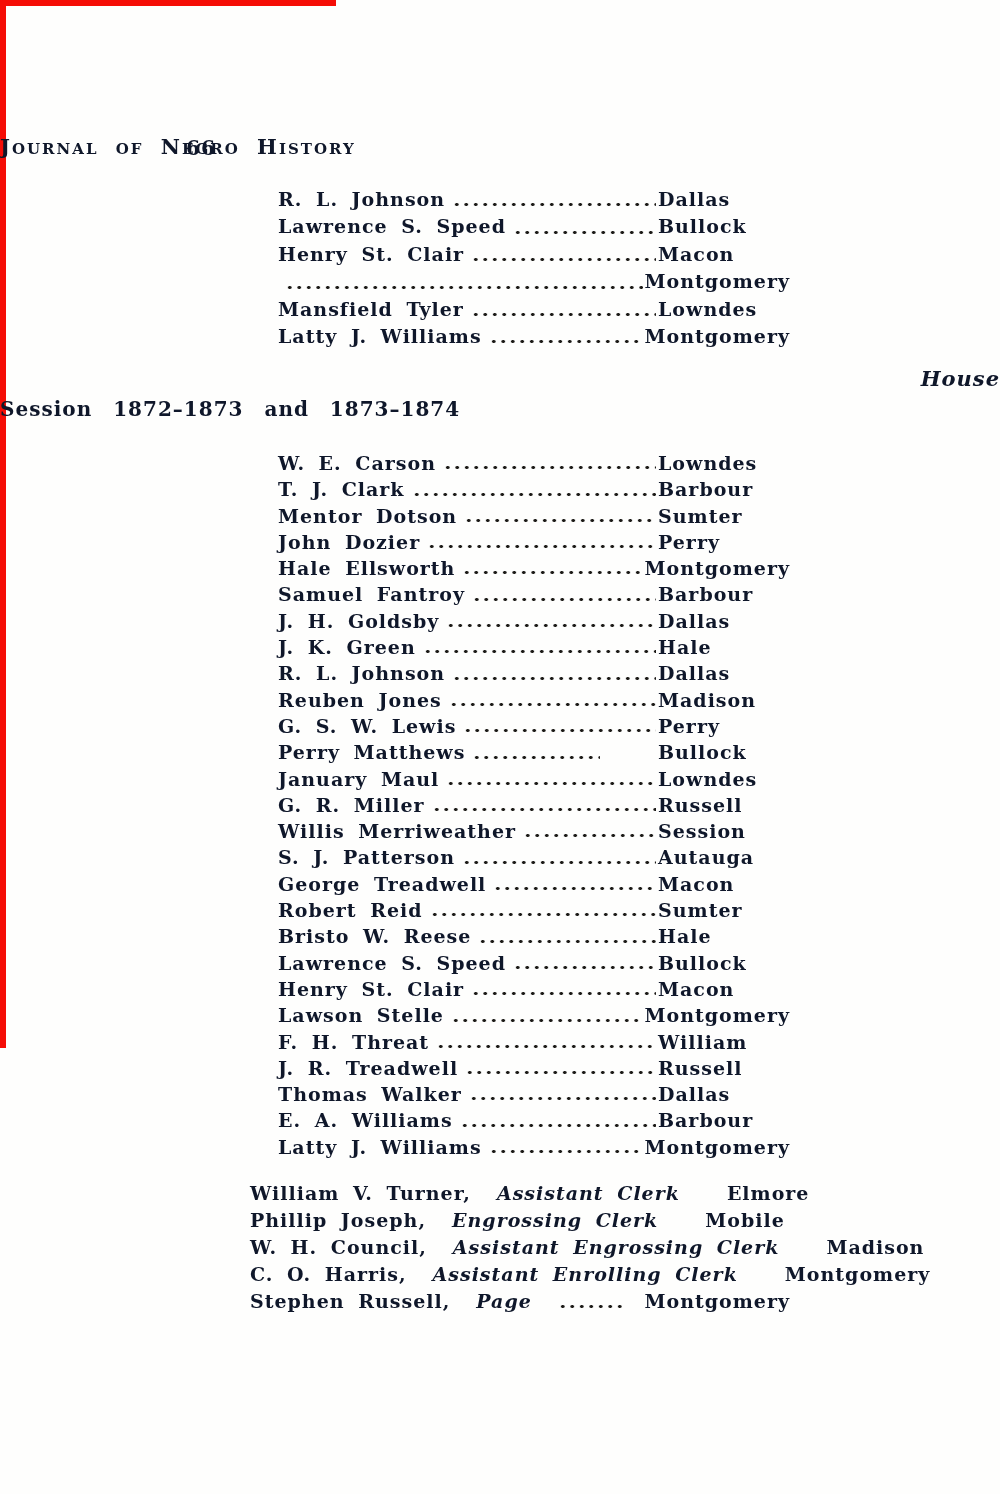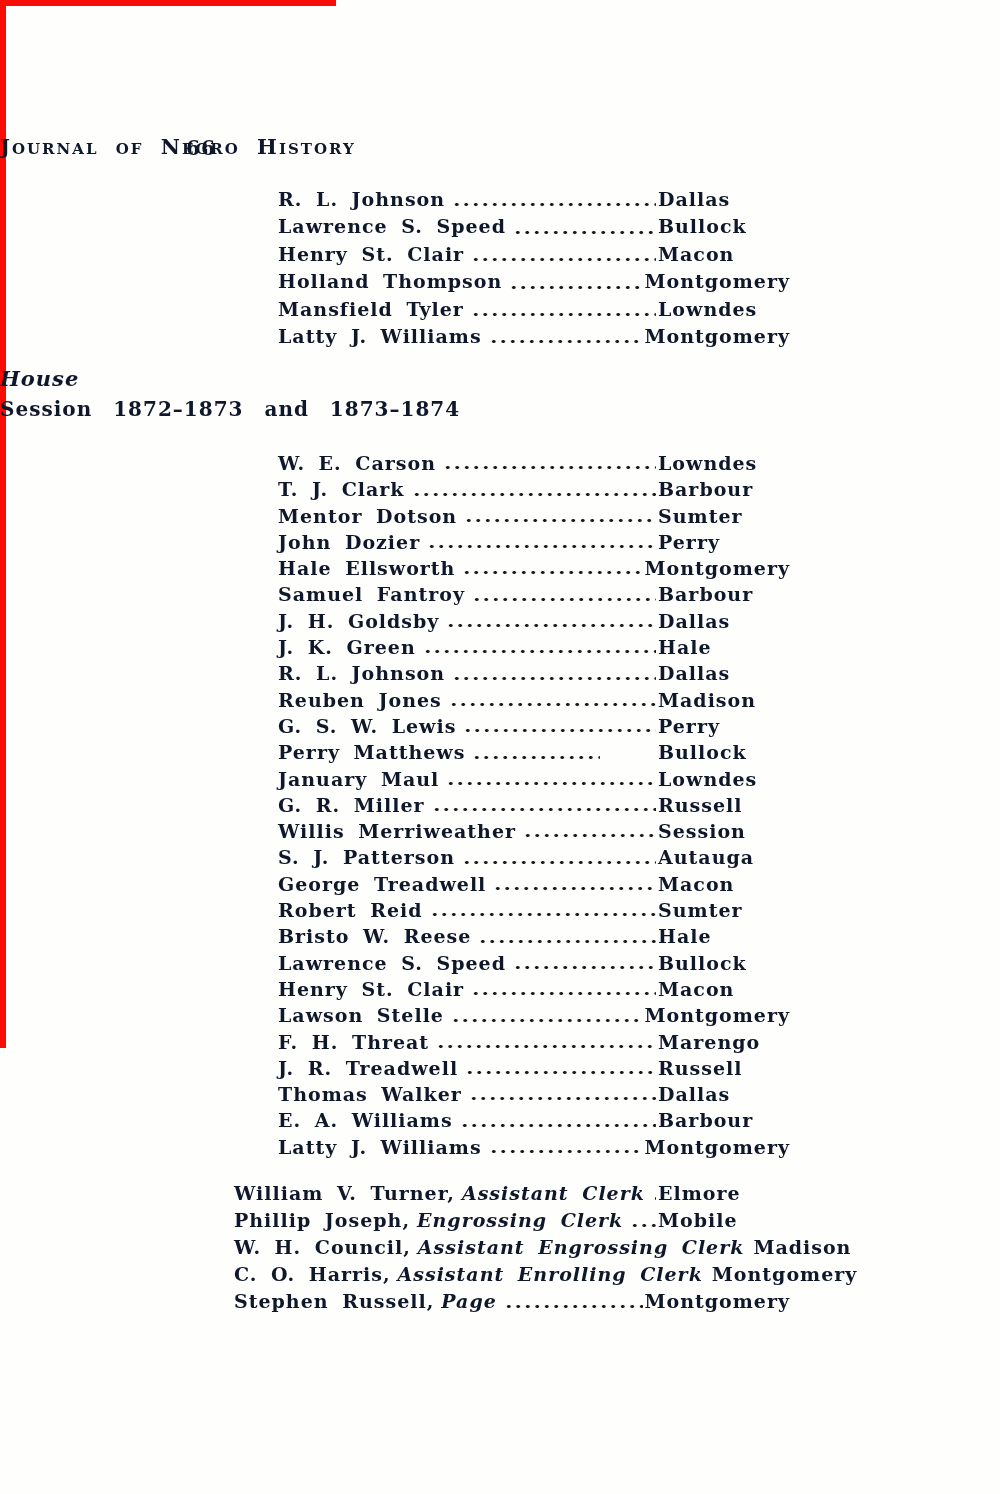--- a/index.html
+++ b/index.html
@@ -48,42 +48,42 @@
 
   .row {
     display: flex;
     align-items: center;
     line-height: 27.4px;
     font-size: 19px; font-weight: 700;
     letter-spacing: 1px; word-spacing: 6px;
     white-space: nowrap;
   }
   #house-rows .row { line-height: 26.3px; }
-  #official-rows .row { line-height: 27px; margin-left: 4px; }
+  #official-rows .row { line-height: 27px; margin-left: 20px; gap: 19px; }
   .row.indent { margin-left: 48px; }
 
   .row .name { flex: 0 0 auto; }
   .row .title { font-style: italic; margin-left: 7px; flex: 0 0 auto; }
   .row .county { flex: 0 0 132px; }
   .leader {
     flex: 1 1 auto;
     align-self: flex-end;
     height: 7px;
     margin: 0 2px 5px 7px;
     background-image: radial-gradient(circle, #1b1916 1.5px, rgba(0,0,0,0) 1.9px);
     background-size: 9.5px 7px;
     background-repeat: repeat-x;
     background-position: left bottom;
   }
   .row.short-leader .leader { margin-right: 58px; }
 
   
   .house-title {
     position: absolute; left: 0; right: 0; top: 366px;
-    text-align: left;
+    text-align: right;
     font-size: 21px; font-weight: 700; font-style: italic;
     letter-spacing: 1px;
   }
   .session-line {
     position: absolute; left: 0; right: 0; top: 397px;
     font-size: 20px; font-weight: 700;
     letter-spacing: 1px; word-spacing: 13px;
   }
   .col-heads {
     position: absolute; left: 230px; top: 432px;
@@ -117,21 +117,20 @@
         <span class="name">Lawrence S. Speed</span>
         <span class="leader"></span>
         <span class="county">Bullock</span>
       </div>
       <div class="row indent">
         <span class="name">Henry St. Clair</span>
         <span class="leader"></span>
         <span class="county">Macon</span>
       </div>
       <div class="row indent">
-        <span class="name">Holland Thompson</span>
         <span class="leader"></span>
         <span class="county">Montgomery</span>
       </div>
       <div class="row indent">
         <span class="name">Mansfield Tyler</span>
         <span class="leader"></span>
         <span class="county">Lowndes</span>
       </div>
       <div class="row indent">
         <span class="name">Latty J. Williams</span>
@@ -251,21 +250,21 @@
         <span class="county">Macon</span>
       </div>
       <div class="row indent">
         <span class="name">Lawson Stelle</span>
         <span class="leader"></span>
         <span class="county">Montgomery</span>
       </div>
       <div class="row indent">
         <span class="name">F. H. Threat</span>
         <span class="leader"></span>
-        <span class="county">Marengo</span>
+        <span class="county">William</span>
       </div>
       <div class="row indent">
         <span class="name">J. R. Treadwell</span>
         <span class="leader"></span>
         <span class="county">Russell</span>
       </div>
       <div class="row indent">
         <span class="name">Thomas Walker</span>
         <span class="leader"></span>
         <span class="county">Dallas</span>

